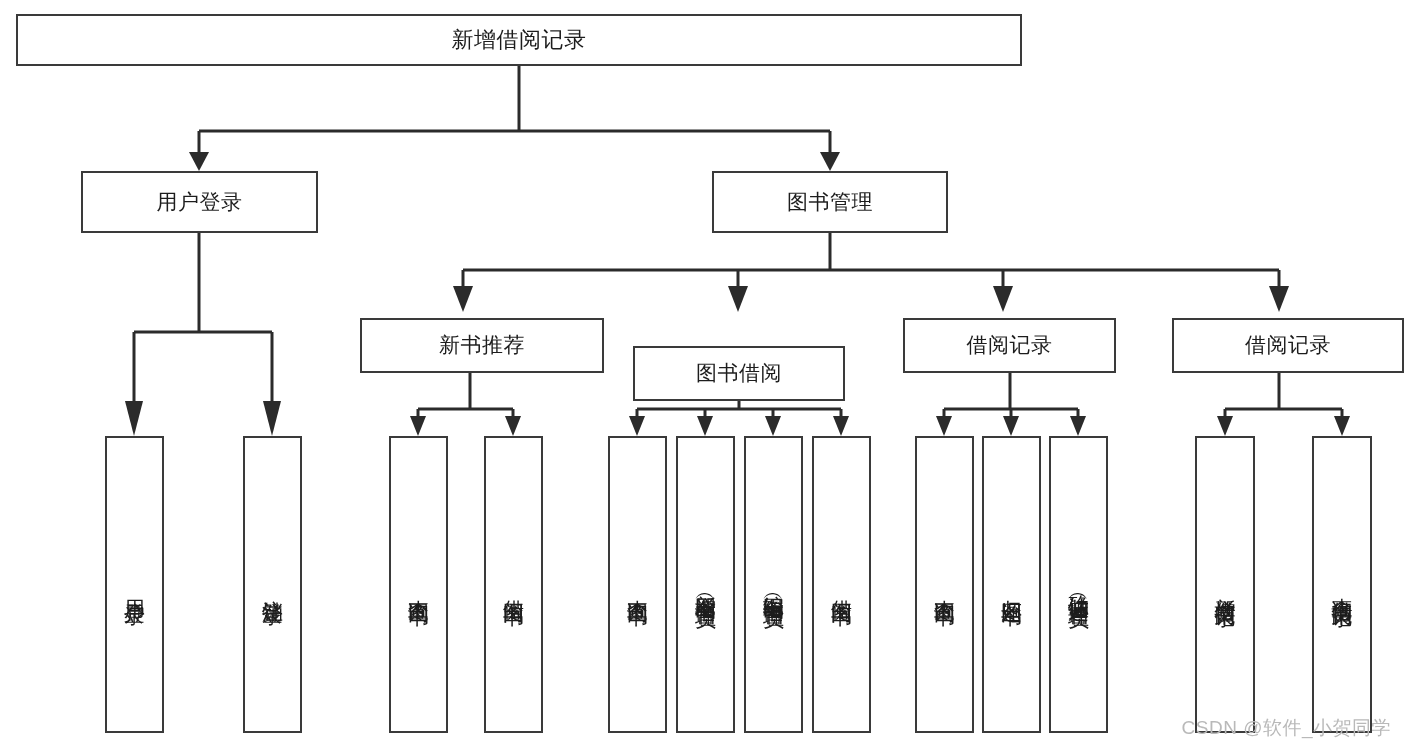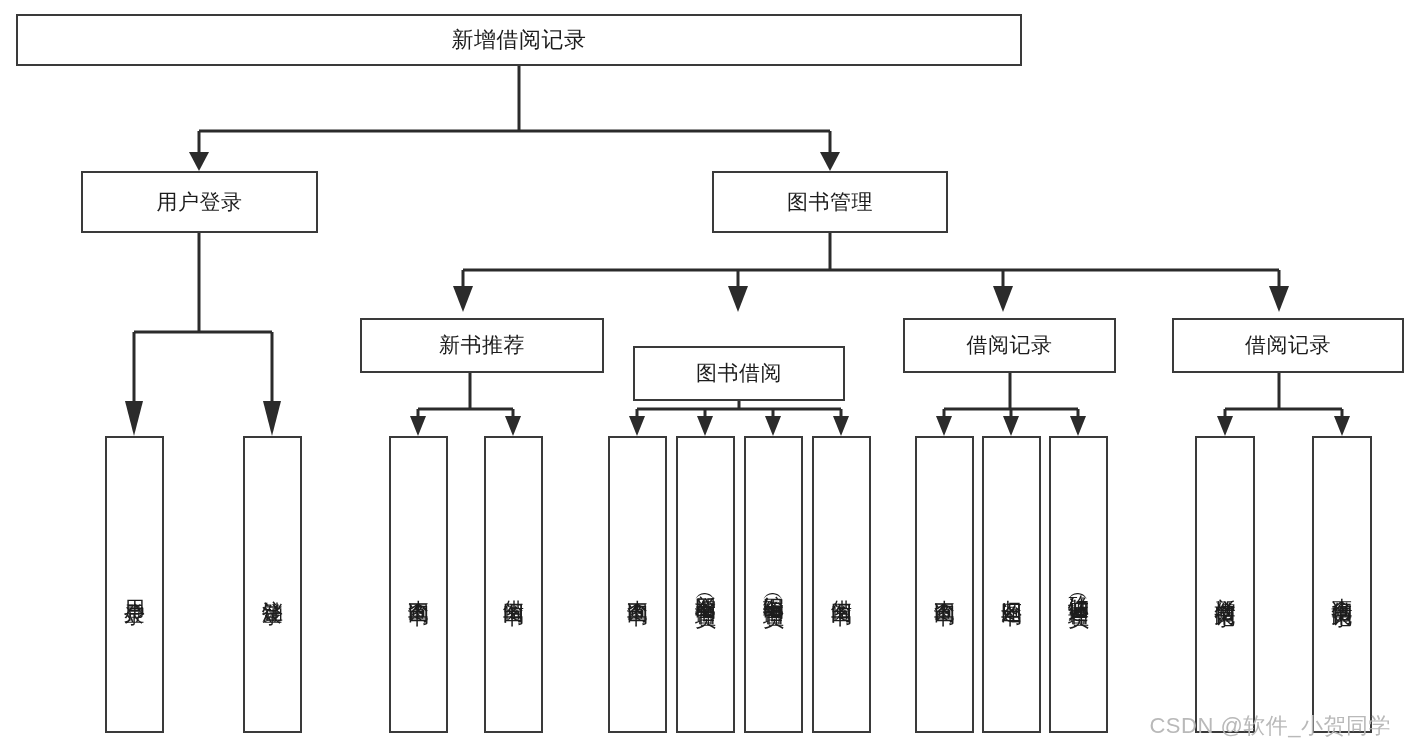--- a/index.html
+++ b/index.html
@@ -76,21 +76,21 @@
     letter-spacing: 2px;
     white-space: nowrap;
     max-height: 272px;
   }
   
   #watermark {
     position: absolute;
     right: 14px;
     bottom: 6px;
     z-index: 3;
-    font-size: 22px;
+    font-size: 19px;
     color: #b9b9b9;
     letter-spacing: 0.5px;
     white-space: nowrap;
     pointer-events: none;
   }
 </style>
 </head>
 <body>
 
 <div id="canvas">

